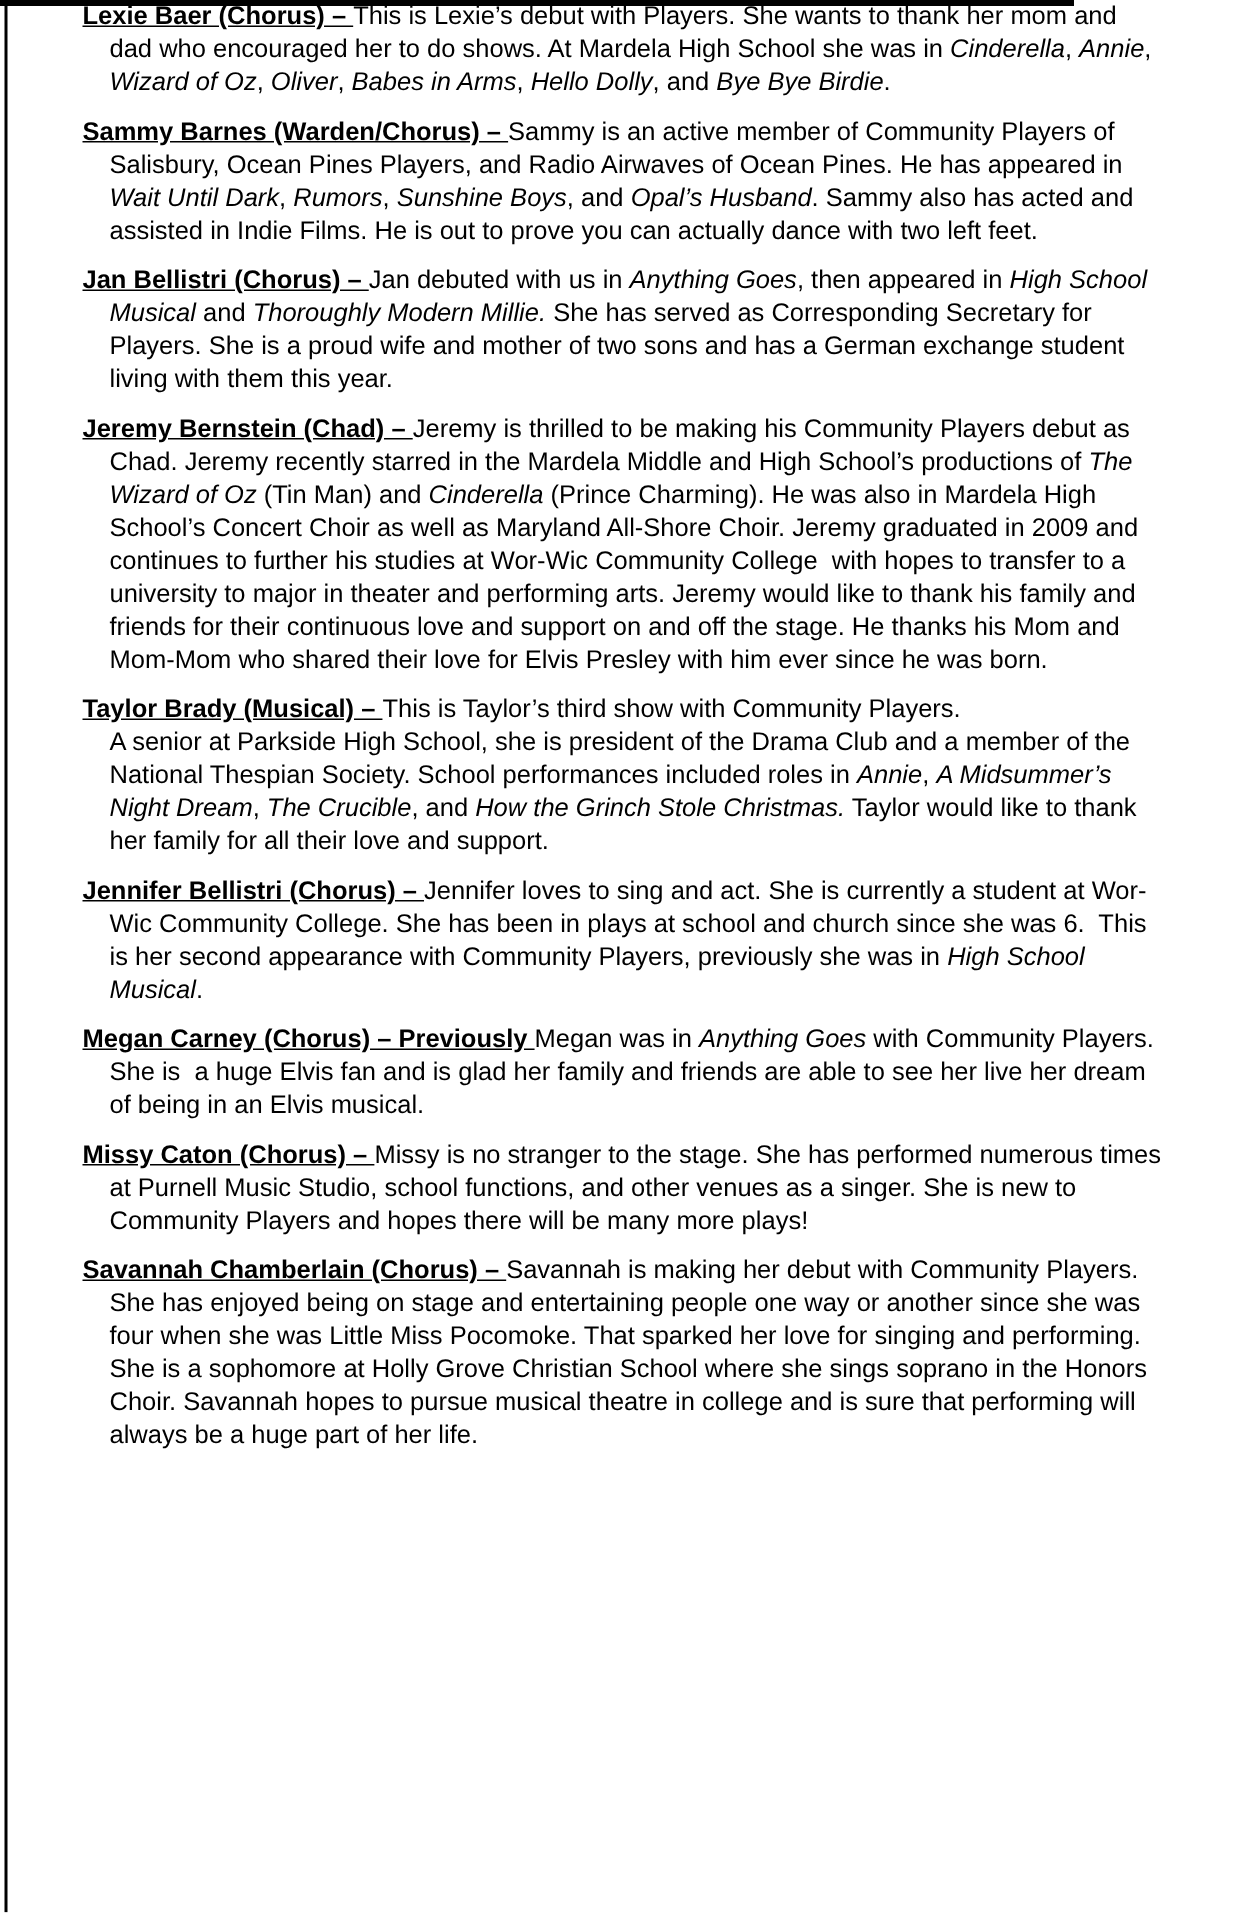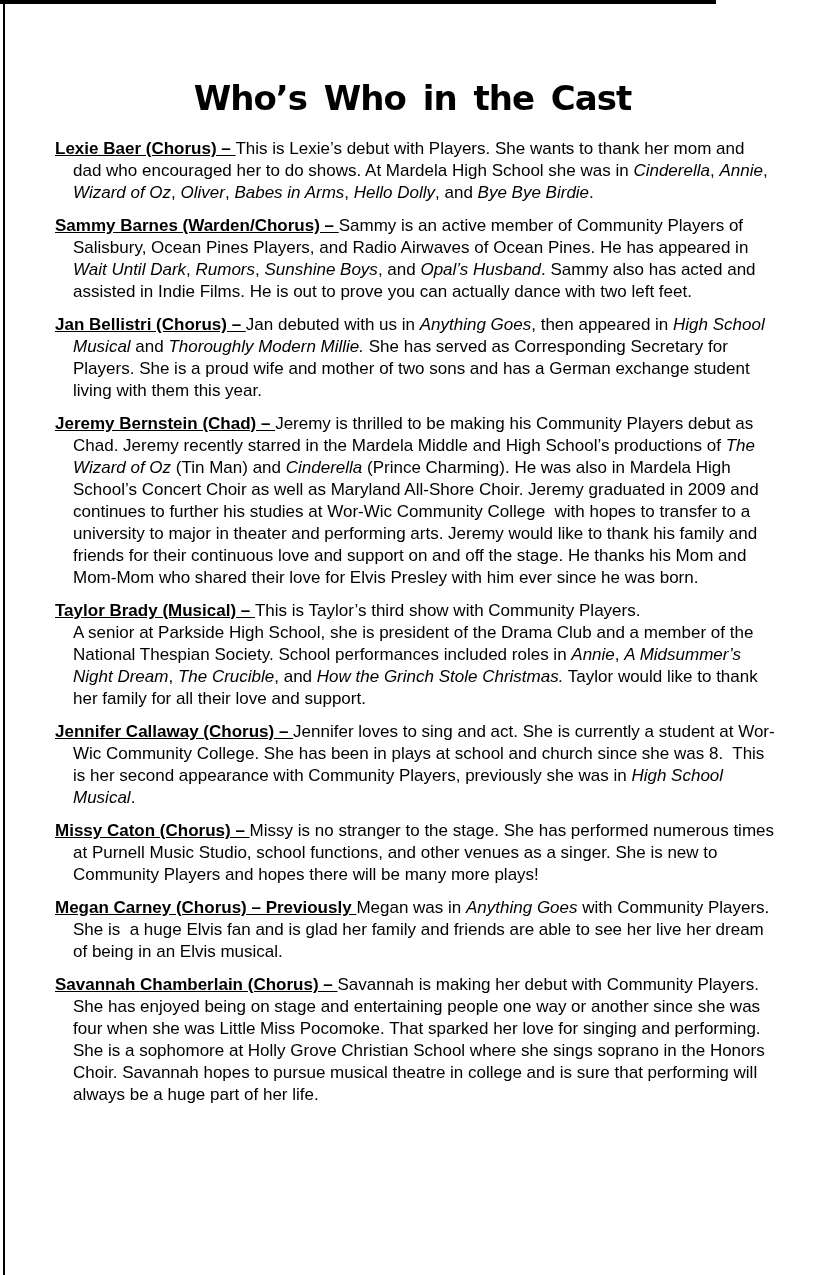--- a/index.html
+++ b/index.html
@@ -57,27 +57,26 @@
   .b { font-weight: bold; text-decoration: underline; }
   .i { font-style: italic; text-align: right; }
 </style>
 </head>
 <body>
 
 <div class="page">
   <div class="scan-border-top"></div>
   <div class="scan-border-left"></div>
 
-  <h1 class="title">Who’s Who in the Cast</h1>
 
   <div class="content" id="cast-list">
       <p class="bio"><span class="b">Lexie Baer (Chorus) – </span><span>This is Lexie’s debut with Players. She wants to thank her mom and dad who encouraged her to do shows. At Mardela High School she was in </span><span class="i">Cinderella</span><span>, </span><span class="i">Annie</span><span>, </span><span class="i">Wizard of Oz</span><span>, </span><span class="i">Oliver</span><span>, </span><span class="i">Babes in Arms</span><span>, </span><span class="i">Hello Dolly</span><span>, and </span><span class="i">Bye Bye Birdie</span><span>.</span></p>
       <p class="bio"><span class="b">Sammy Barnes (Warden/Chorus) – </span><span>Sammy is an active member of Community Players of Salisbury, Ocean Pines Players, and Radio Airwaves of Ocean Pines. He has appeared in </span><span class="i">Wait Until Dark</span><span>, </span><span class="i">Rumors</span><span>, </span><span class="i">Sunshine Boys</span><span>, and </span><span class="i">Opal’s Hus­band</span><span>. Sammy also has acted and assisted in Indie Films. He is out to prove you can actually dance with two left feet.</span></p>
       <p class="bio"><span class="b">Jan Bellistri (Chorus) – </span><span>Jan debuted with us in </span><span class="i">Anything Goes</span><span>, then appeared in </span><span class="i">High School Musical</span><span> and </span><span class="i">Thoroughly Modern Millie.</span><span> She has served as Corre­sponding Secretary for Players. She is a proud wife and mother of two sons and has a German exchange student living with them this year.</span></p>
       <p class="bio"><span class="b">Jeremy Bernstein (Chad) – </span><span>Jeremy is thrilled to be making his Community Players debut as Chad. Jeremy recently starred in the Mardela Middle and High School’s productions of </span><span class="i">The Wizard of Oz</span><span> (Tin Man) and </span><span class="i">Cinderella</span><span> (Prince Charming). He was also in Mardela High School’s Concert Choir as well as Maryland All-Shore Choir. Jeremy graduated in 2009 and continues to further his studies at Wor-Wic Community College  with hopes to transfer to a university to major in theater and performing arts. Jeremy would like to thank his family and friends for their con­tinuous love and support on and off the stage. He thanks his Mom and Mom-Mom who shared their love for Elvis Presley with him ever since he was born.</span></p>
       <p class="bio"><span class="b">Taylor Brady (Musical) – </span><span>This is Taylor’s third show with Community Players.
 A senior at Parkside High School, she is president of the Drama Club and a member of the National Thespian Society. School performances included roles in </span><span class="i">Annie</span><span>, </span><span class="i">A Midsummer’s Night Dream</span><span>, </span><span class="i">The Crucible</span><span>, and </span><span class="i">How the Grinch Stole Christmas.</span><span> Taylor would like to thank her family for all their love and support.</span></p>
-      <p class="bio"><span class="b">Jennifer Callaway (Chorus) – </span><span>Jennifer loves to sing and act. She is currently a student at Wor-Wic Community College. She has been in plays at school and church since she was 8.  This is her second appearance with Community Play­ers, previously she was in </span><span class="i">High School Musical</span><span>.</span></p>
+      <p class="bio"><span class="b">Jennifer Bellistri (Chorus) – </span><span>Jennifer loves to sing and act. She is currently a student at Wor-Wic Community College. She has been in plays at school and church since she was 6.  This is her second appearance with Community Play­ers, previously she was in </span><span class="i">High School Musical</span><span>.</span></p>
+      <p class="bio"><span class="b">Megan Carney (Chorus) – Previously </span><span>Megan was in </span><span class="i">Anything Goes</span><span> with Commu­nity Players. She is  a huge Elvis fan and is glad her family and friends are able to see her live her dream of being in an Elvis musical.</span></p>
       <p class="bio"><span class="b">Missy Caton (Chorus) – </span><span>Missy is no stranger to the stage. She has performed numerous times at Purnell Music Studio, school functions, and other venues as a singer. She is new to Community Players and hopes there will be many more plays!</span></p>
-      <p class="bio"><span class="b">Megan Carney (Chorus) – Previously </span><span>Megan was in </span><span class="i">Anything Goes</span><span> with Commu­nity Players. She is  a huge Elvis fan and is glad her family and friends are able to see her live her dream of being in an Elvis musical.</span></p>
       <p class="bio"><span class="b">Savannah Chamberlain (Chorus) – </span><span>Savannah is making her debut with Commu­nity Players. She has enjoyed being on stage and entertaining people one way or another since she was four when she was Little Miss Pocomoke. That sparked her love for singing and performing. She is a sophomore at Holly Grove Christian School where she sings soprano in the Honors Choir. Savannah hopes to pursue musical theatre in college and is sure that performing will always be a huge part of her life.</span></p>
     </div>
 </div>
 
 </body></html>

